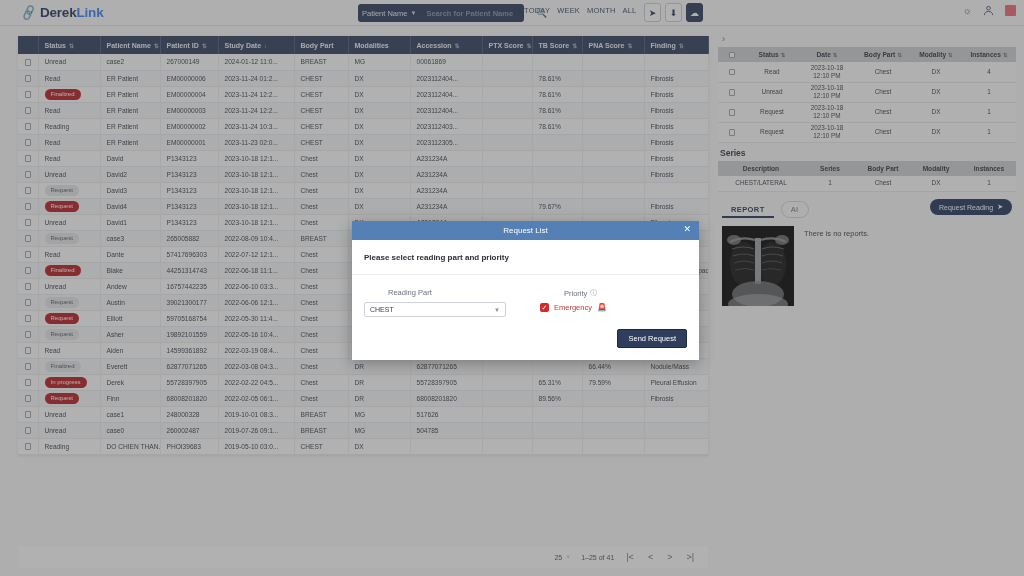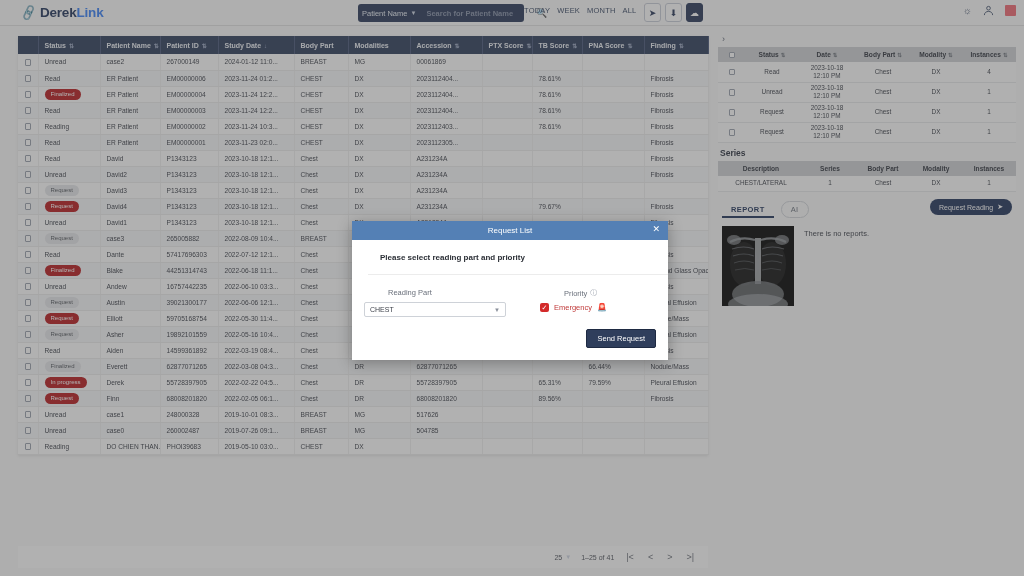--- a/index.html
+++ b/index.html
@@ -142,32 +142,32 @@
     background: #23365c; color: #fff; font-size: 7px;
     border-radius: 11px; padding: 4px 9px; display: flex; align-items: center; gap: 4px;
     cursor: pointer; white-space: nowrap;
   }
   .rp-report { display: flex; gap: 10px; padding: 8px 4px 0 4px; }
   .thumb { width: 72px; height: 80px; background: #000; position: relative; overflow: hidden; flex: none; }
   .no-report { font-size: 7.5px; color: #3b3f48; padding-top: 3px; }
 
   
   #modal {
-    position: absolute; left: 352px; top: 221px; width: 316px;
+    position: absolute; left: 352px; top: 221px; width: 347px;
     z-index: 60; box-shadow: 0 3px 14px rgba(0,0,0,.30);
     background: #fff;
   }
   .md-title {
     height: 19px; background: #5480b5; color: #fff;
     display: flex; align-items: center; justify-content: center; position: relative;
     font-size: 8px;
   }
   .md-close { position: absolute; right: 8px; top: 4px; font-size: 9px; color: #fff; cursor: pointer; line-height: 1; }
   .md-body { background: #fff; padding: 0; }
-  .md-prompt { font-size: 8px; font-weight: bold; color: #2b2f36; padding: 13px 12px 12px 12px; border-bottom: 1px solid #ececec; margin-left: 16px; }
+  .md-prompt { font-size: 8px; font-weight: bold; color: #2b2f36; padding: 13px 12px 12px 12px; border-bottom: 1px solid #ececec; }
   .md-fields { display: flex; padding: 13px 12px 4px 12px; gap: 34px; }
   .fld-label { font-size: 7.5px; color: #6a707b; margin-bottom: 5px; display: flex; align-items: center; gap: 3px; padding-left: 24px; }
   .q-ic { font-size: 7px; color: #9aa0ab; }
   .select {
     width: 142px; height: 15px; border: 1px solid #ced2d8; border-radius: 2px;
     background: #fff; display: flex; align-items: center; justify-content: space-between;
     padding: 0 5px; font-size: 7px; color: #3b3f48; cursor: pointer;
   }
   .select .caret2 { font-size: 6px; color: #8b919c; }
   .prio-row { display: flex; align-items: center; gap: 5px; }

